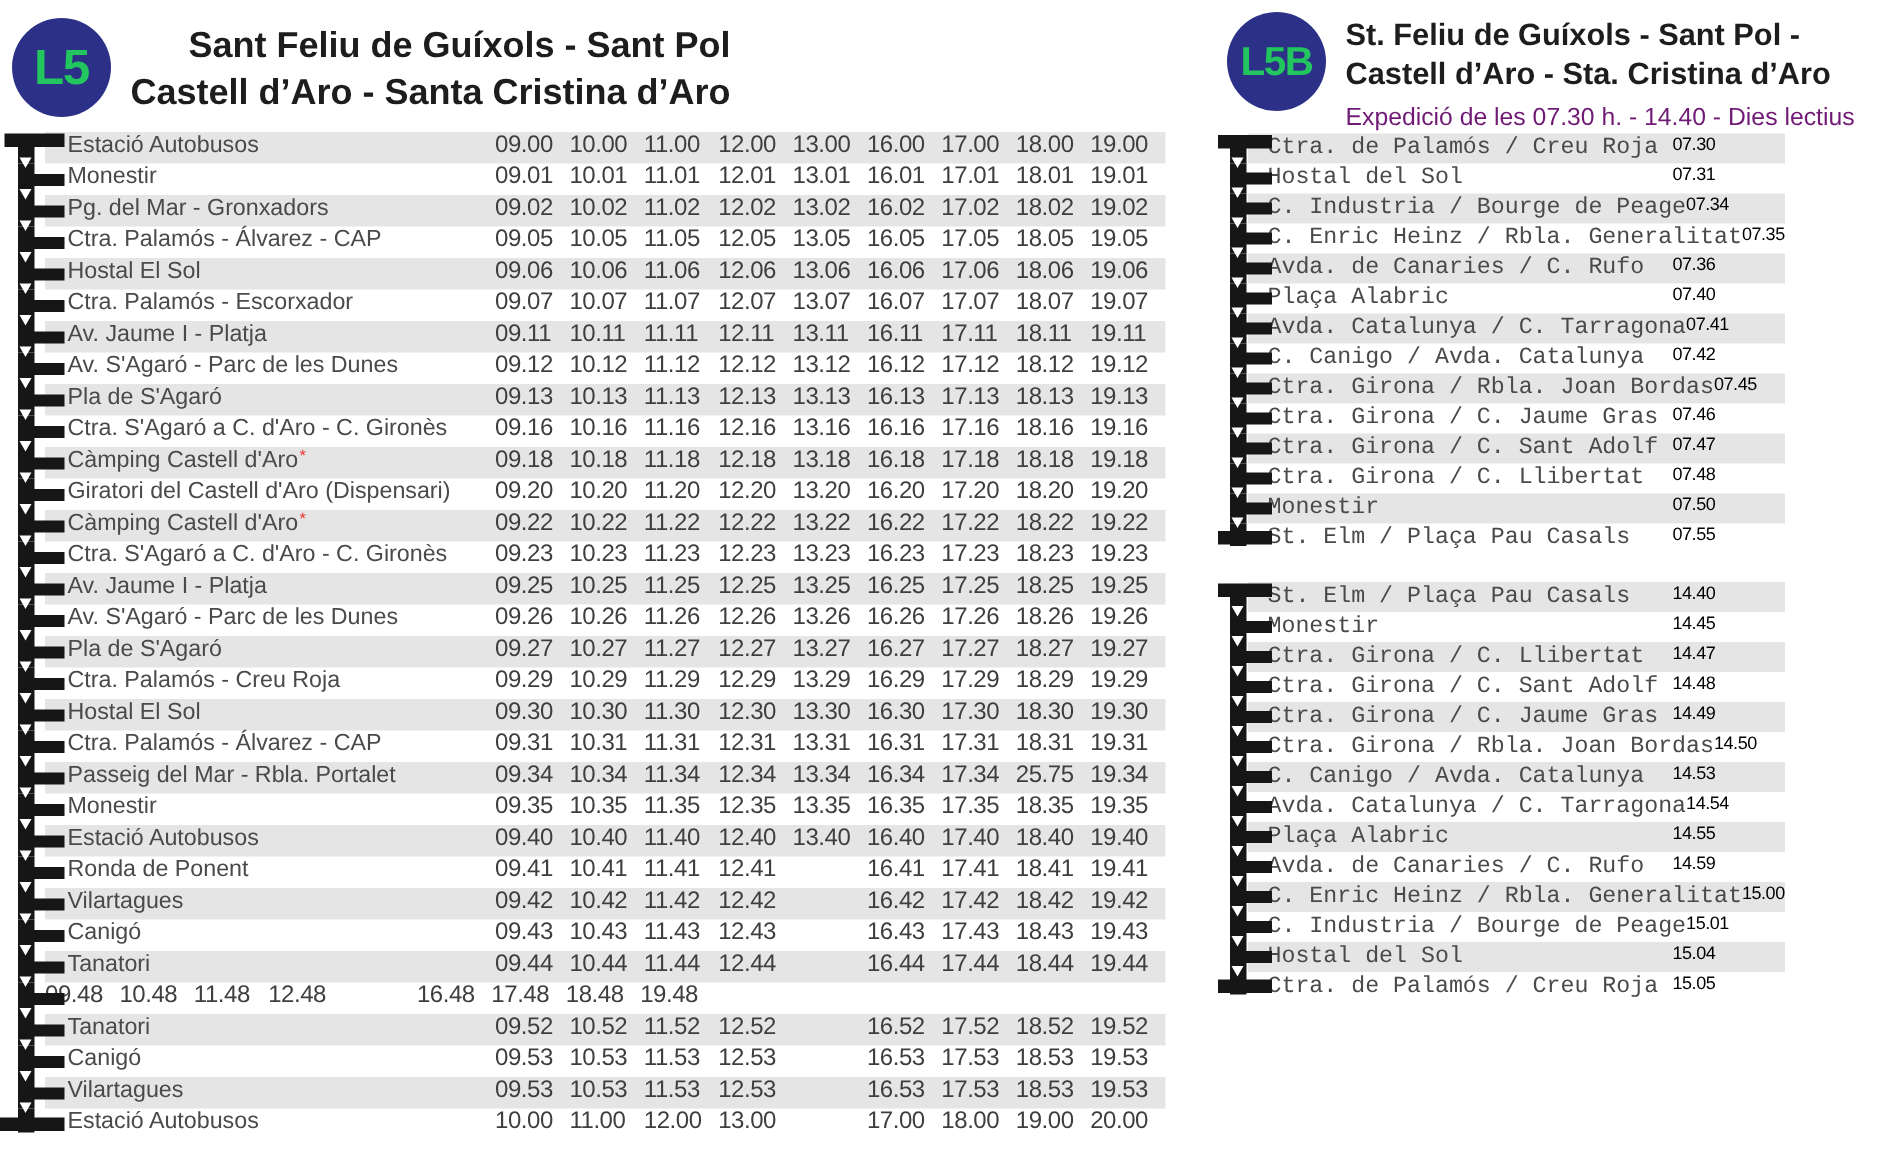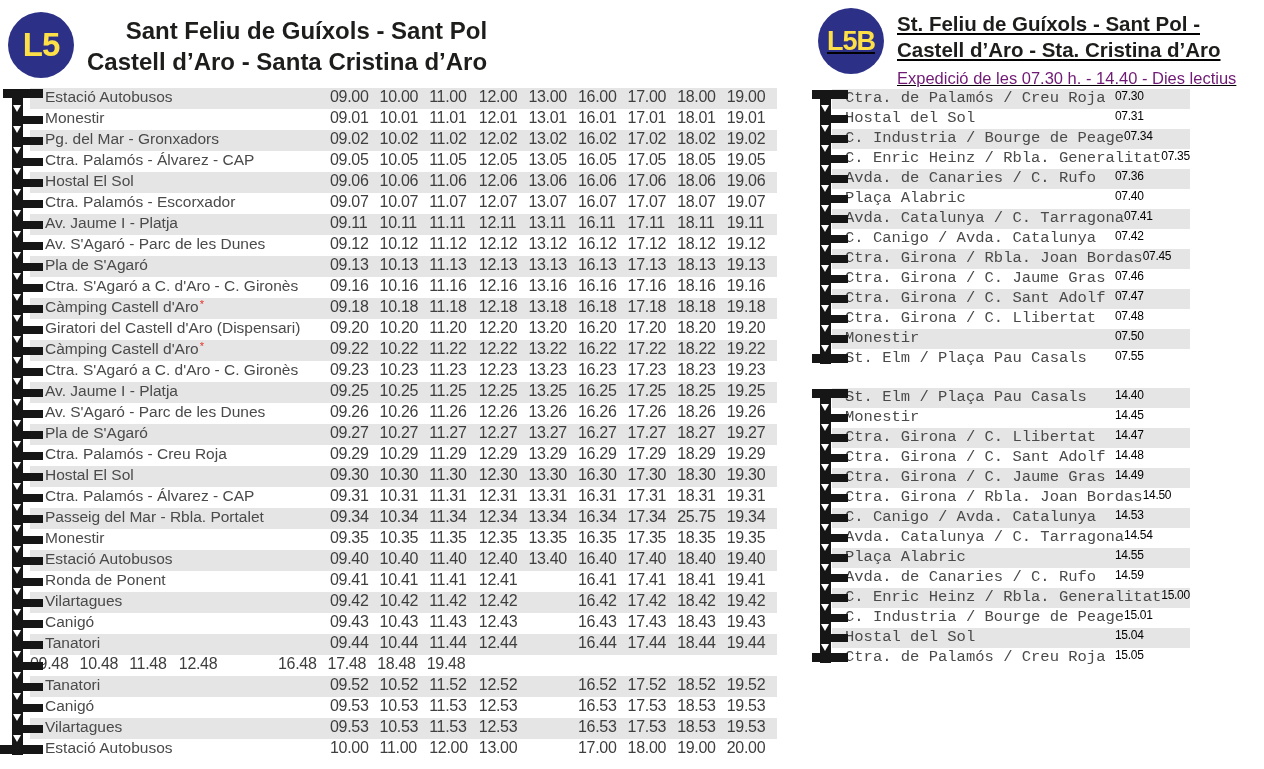--- a/index.html
+++ b/index.html
@@ -11,25 +11,25 @@
     position: relative;
     overflow: hidden;
   }
   .panel { position: absolute; top: 0; }
   #left-panel  { left: 0;    width: 800px; }
   #right-panel { left: 818px; width: 446px; }
 
   
   .hdr { display: flex; align-items: flex-start; }
   #left-panel  .hdr { padding: 12px 0 0 8px; height: 77px; }
-  #right-panel .hdr { padding: 8px 0 0 0;  height: 81px; text-decoration: underline; }
+  #right-panel .hdr { padding: 8px 0 0 0;  height: 81px; }
   .badge {
     width: 66px; height: 66px; border-radius: 50%;
     background: var(--badge-blue, #2c3187);
-    color: #fde047; font-weight: bold;
+    color: #22c55e; font-weight: bold;
     display: flex; align-items: center; justify-content: center;
     flex: none; letter-spacing: -1px;
   }
   #l5-badge  { font-size: 33px; }
   #l5b-badge { font-size: 27px; }
   .titles { margin-left: 13px; font-weight: bold; color: #1d1d1b; }
   #left-panel  .titles { font-size: 24px;   line-height: 31px; margin-top: 3px; text-align: right; }
   #right-panel .titles { font-size: 20.5px; line-height: 26px; margin-top: 3px; }
   .subtitle { font-weight: normal; font-size: 16.5px; color: #701a75; margin-top: 2px; letter-spacing: 0; }
 

